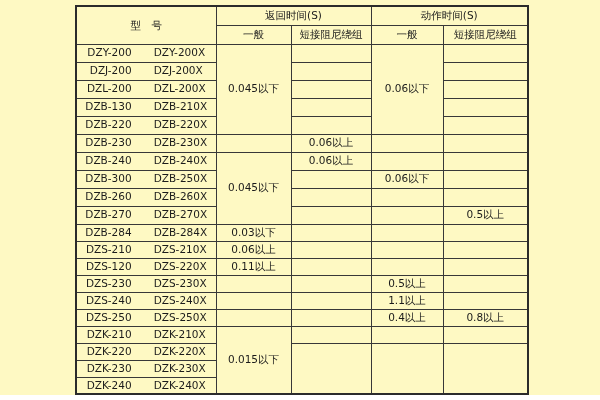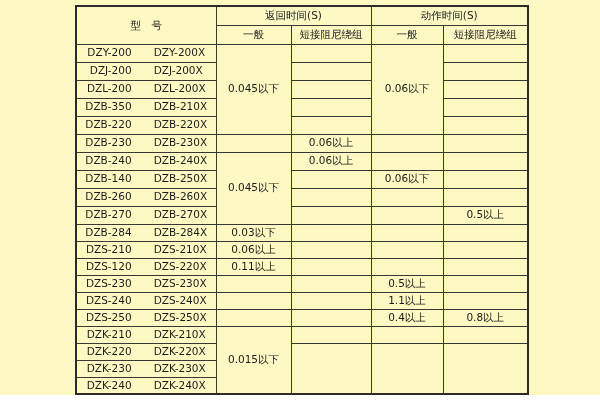--- a/index.html
+++ b/index.html
@@ -101,21 +101,21 @@
               <span>DZL-200</span>
               <span>DZL-200X</span>
             </div>
           </td>
           <td></td>
           <td></td>
         </tr>
         <tr>
           <td>
             <div class="models">
-              <span>DZB-350</span>
+              <span>DZB-130</span>
               <span>DZB-210X</span>
             </div>
           </td>
           <td></td>
           <td></td>
         </tr>
         <tr>
           <td>
             <div class="models">
               <span>DZB-220</span>
@@ -145,21 +145,21 @@
             </div>
           </td>
           <td rowspan="4">0.045以下</td>
           <td>0.06以上</td>
           <td></td>
           <td></td>
         </tr>
         <tr>
           <td>
             <div class="models">
-              <span>DZB-140</span>
+              <span>DZB-300</span>
               <span>DZB-250X</span>
             </div>
           </td>
           <td></td>
           <td>0.06以下</td>
           <td></td>
         </tr>
         <tr>
           <td>
             <div class="models">

